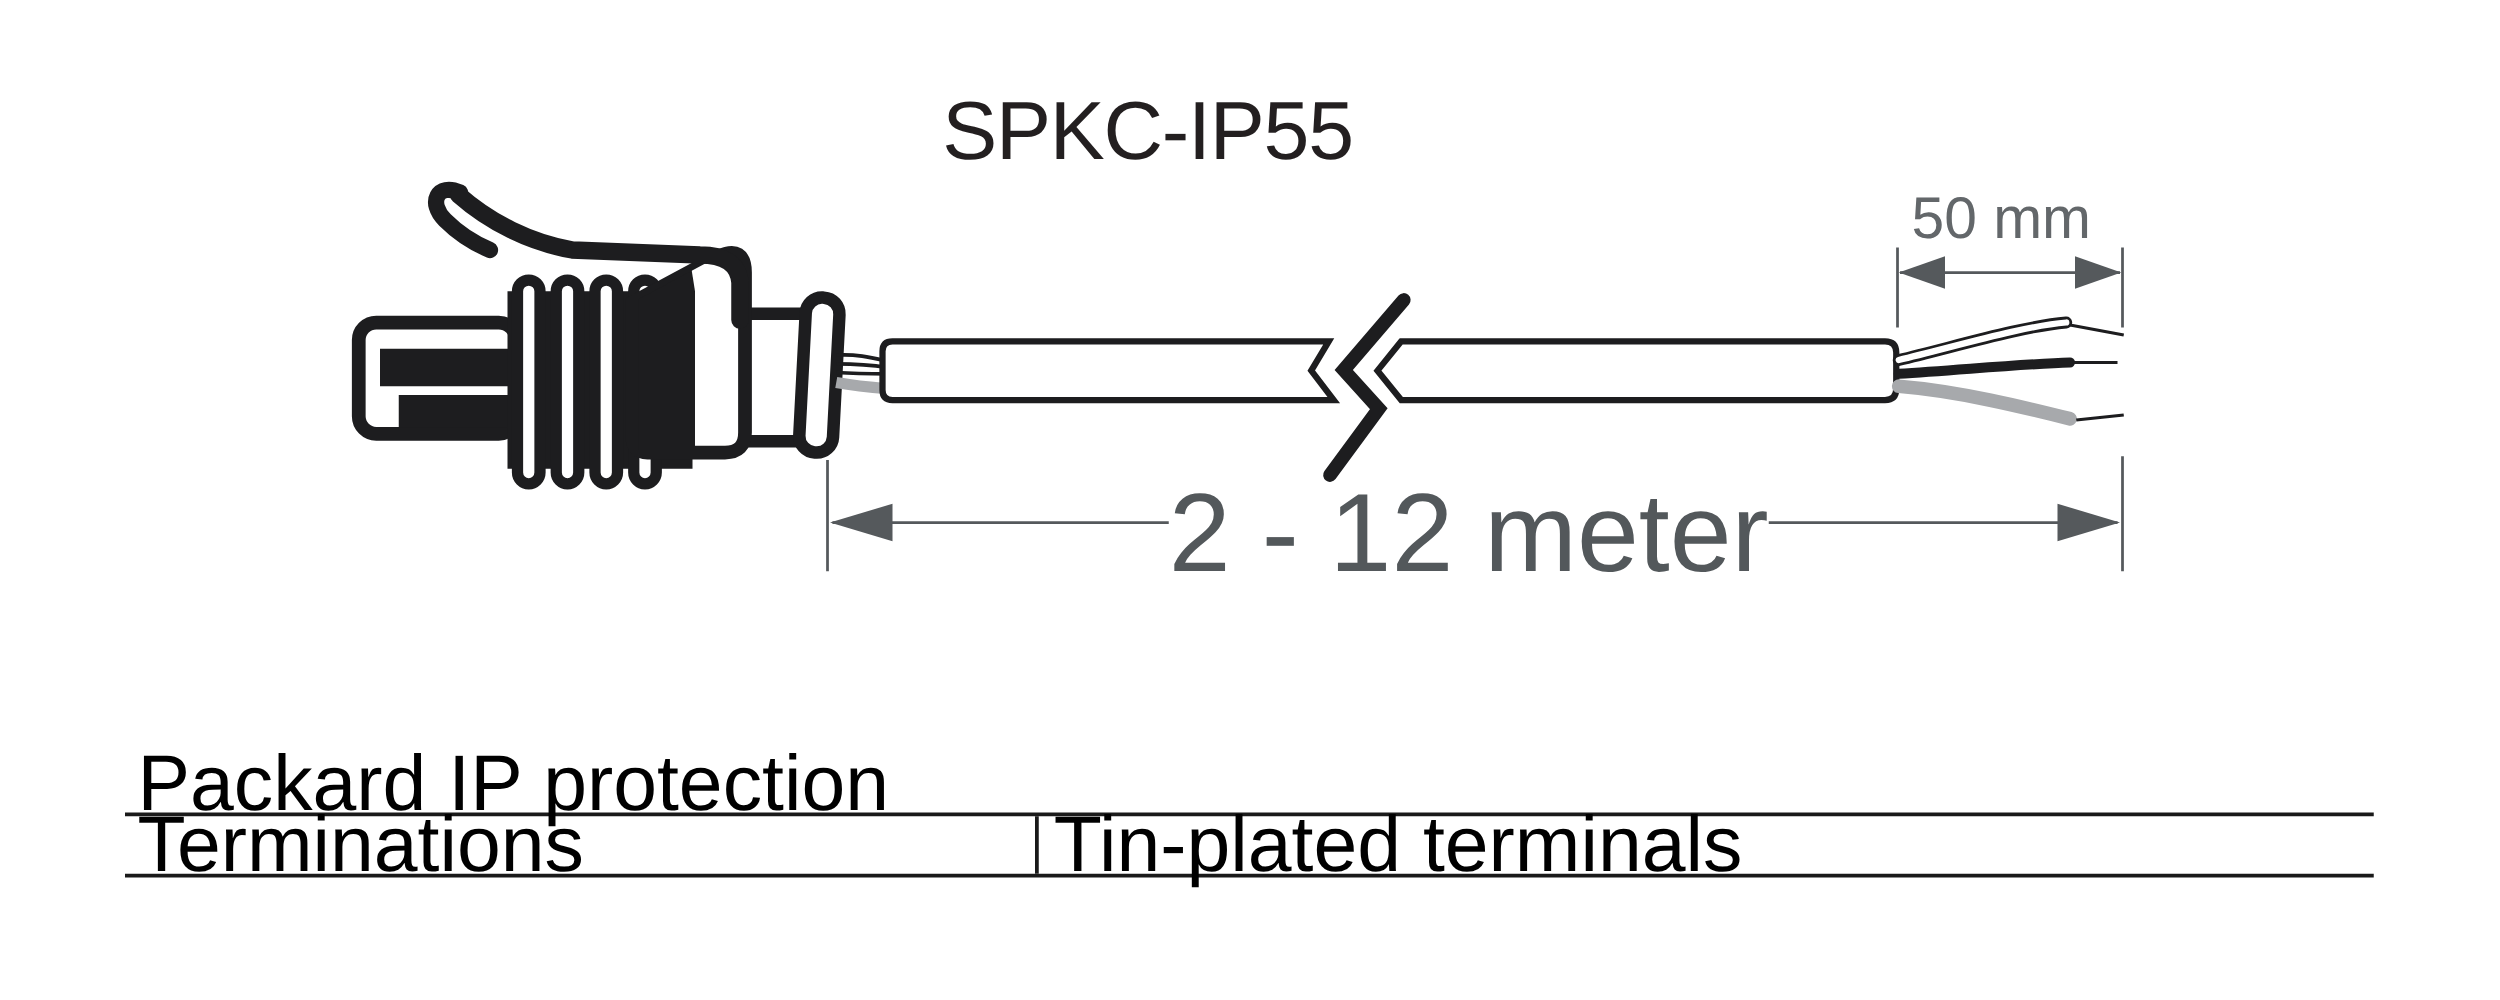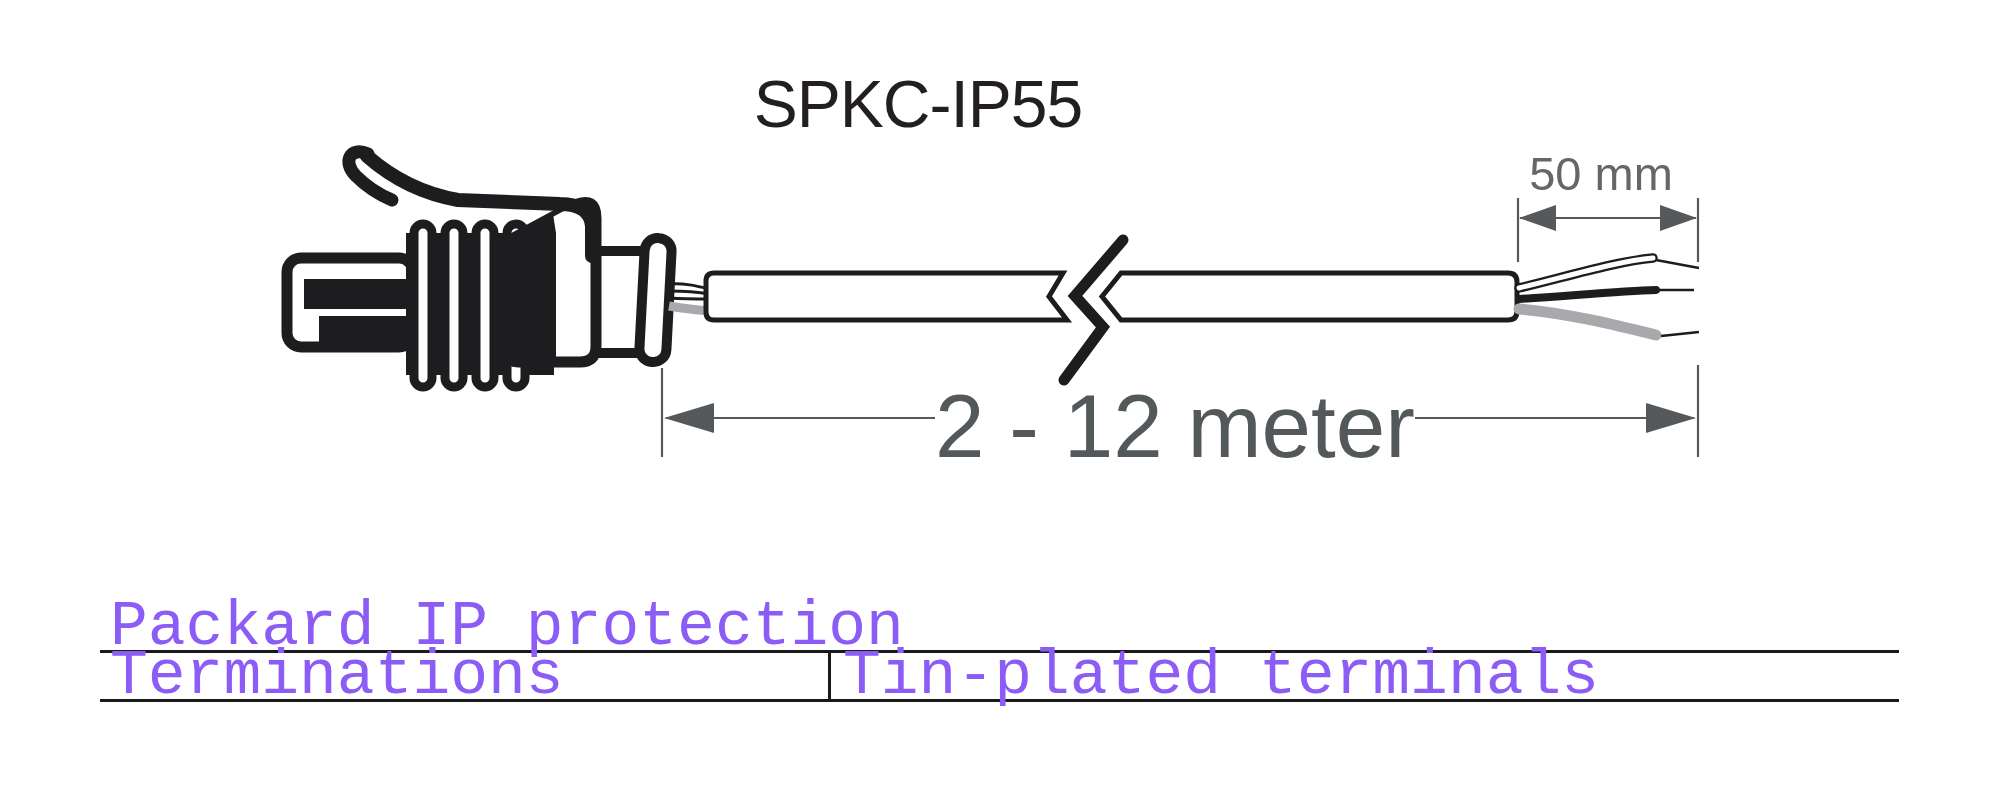--- a/index.html
+++ b/index.html
@@ -37,22 +37,21 @@
   .dim-label-big {
     font-size: 89px;
     fill: #53585b;
   }
   
   .spec-table {
     position: absolute;
     left: 100px;
     top: 578px;
     width: 1799px;
-    color: #8b5cf6;
-    font-family: Liberation Mono, monospace;
+    color: #000000;
   }
   .spec-row {
     box-sizing: border-box;
     display: flex;
     border-bottom: 3px solid #1a1a1a;
   }
   .spec-row.row-1 { height: 75px; }
   .spec-row.row-2 { height: 49px; text-align: center; }
   .spec-cell {
     box-sizing: border-box;

